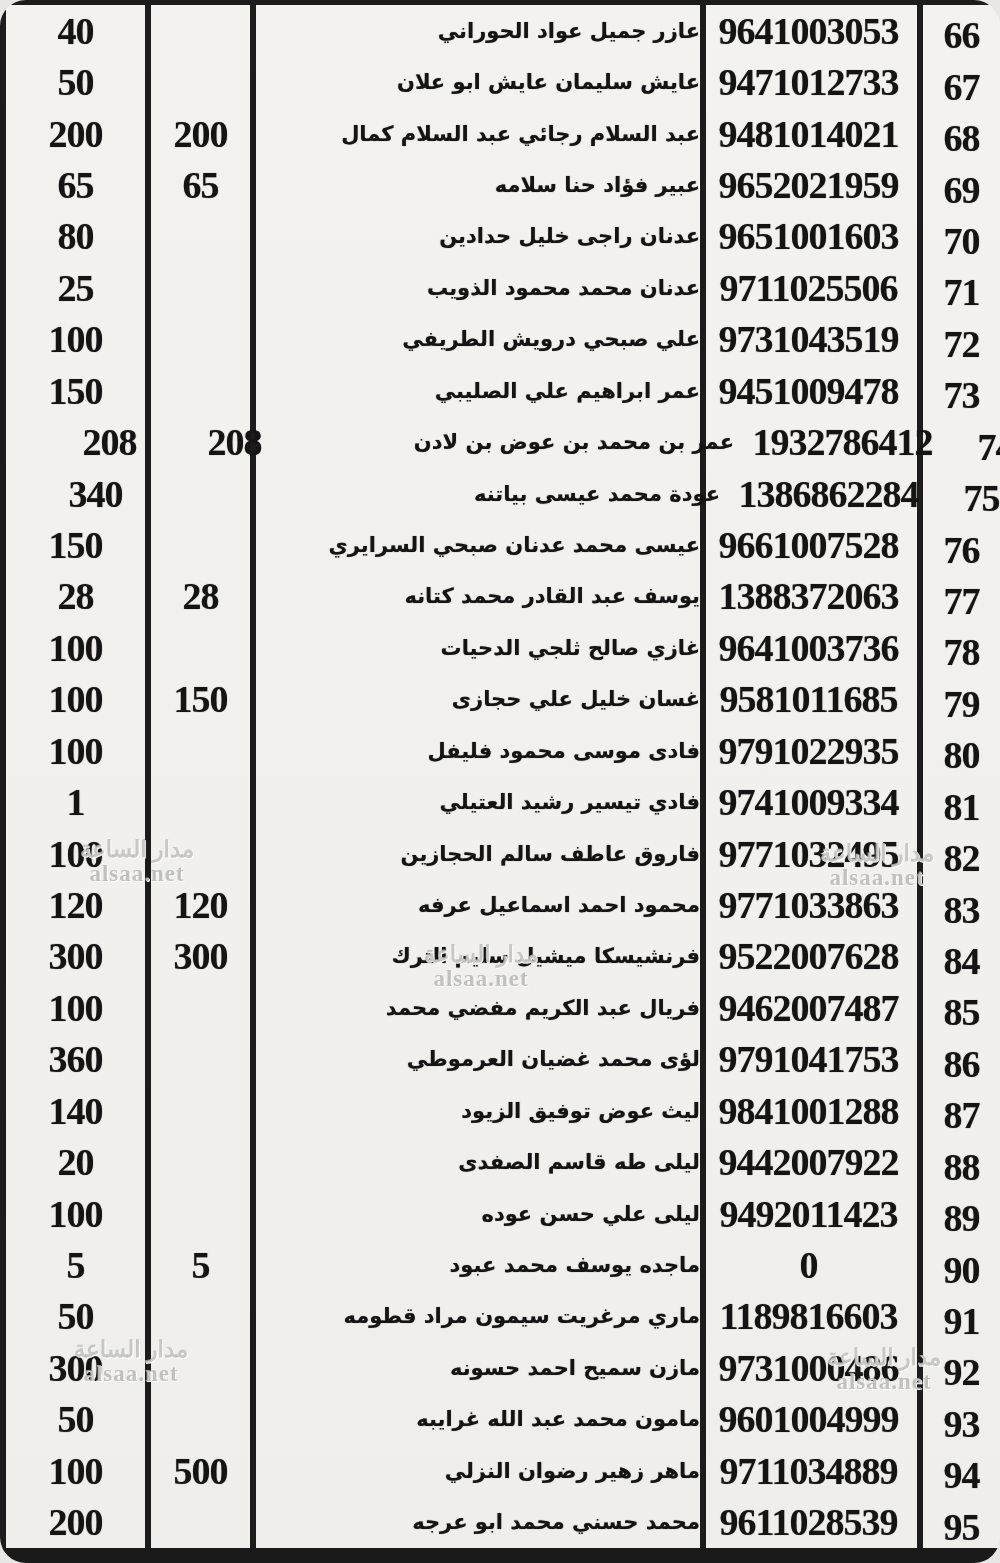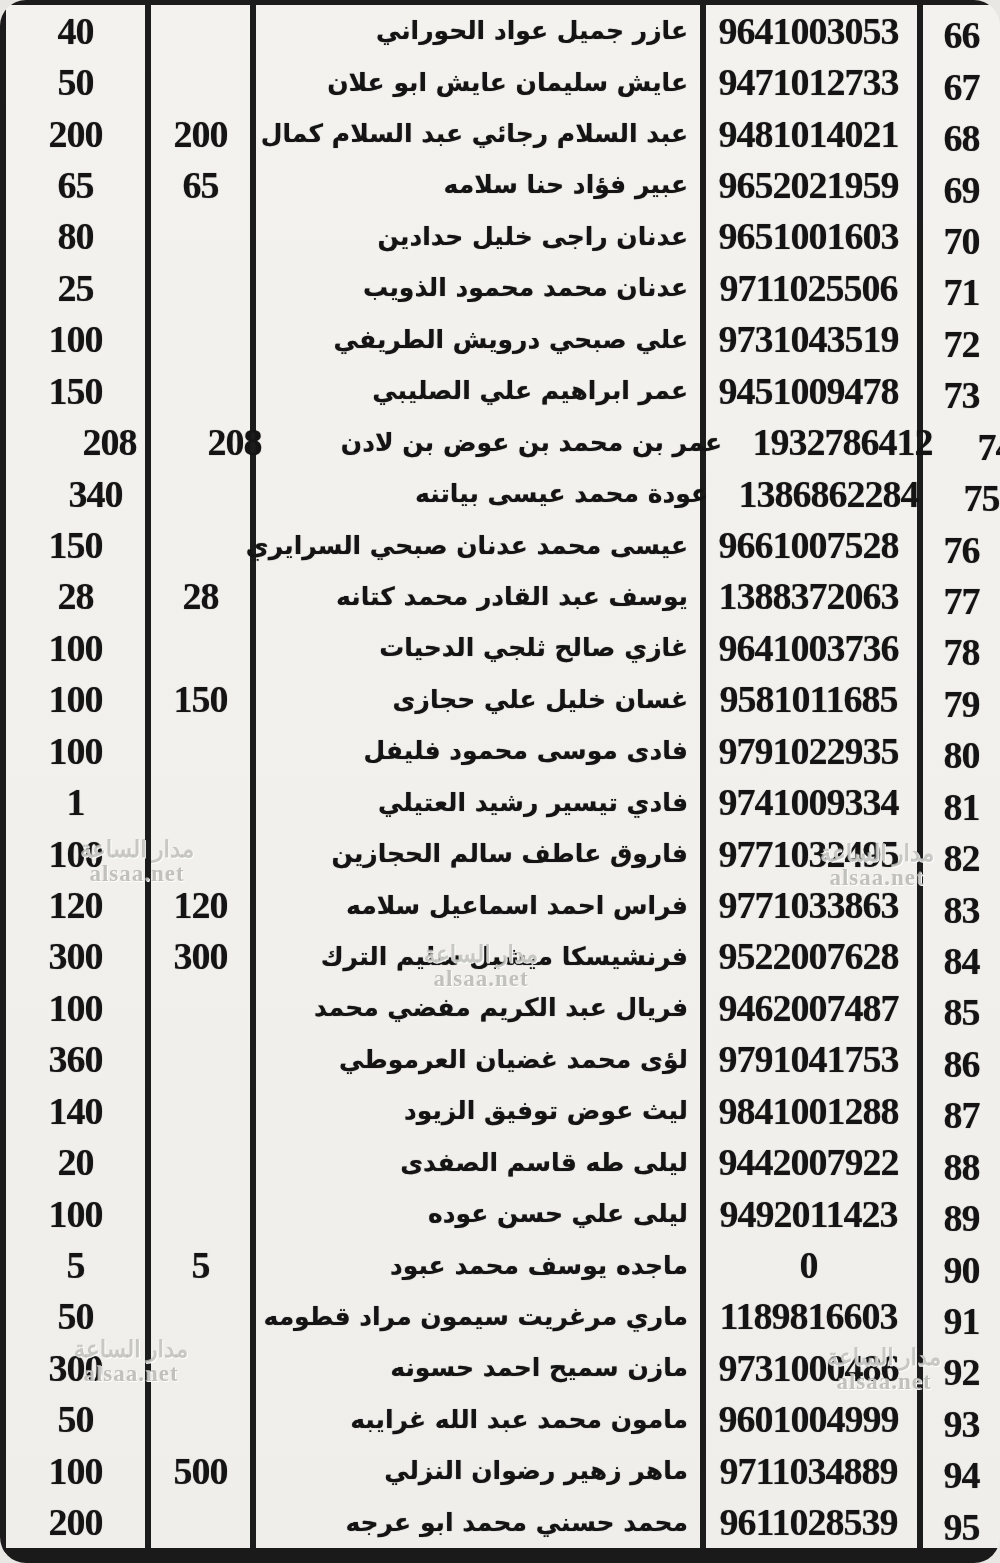--- a/index.html
+++ b/index.html
@@ -30,24 +30,24 @@
     display:flex;align-items:center;justify-content:center;
     text-shadow:0 0 1px rgba(25,25,25,.55);
   }
   .numfont{
     font-family:"Liberation Serif",serif;font-weight:bold;
     font-size:38px;letter-spacing:-1px;
   }
   .c-a1{left:6px;width:139px;}
   .c-a2{left:151px;width:99px;}
   .c-name{
-    left:252px;width:440px;
+    left:264px;width:440px;
     direction:rtl;justify-content:flex-start;
     font-family:"DejaVu Sans",sans-serif;font-weight:bold;
-    font-size:25px;white-space:nowrap;
+    font-size:21px;white-space:nowrap;
     padding-right:4px;box-sizing:border-box;
   }
   .c-id{left:700px;width:217px;text-align:right;}
   .c-num{left:923px;width:77px;padding-top:9px;box-sizing:border-box;}
   
   .wm{
     position:absolute;transform:translate(-50%,-50%);
     text-align:center;pointer-events:none;line-height:1.05;
   }
   .wm .ar{
@@ -188,21 +188,21 @@
     <div class="row" style="top: 827.88px; height: 51.43px;">
     <div class="cell c-a1 numfont">100</div>
     <div class="cell c-a2 numfont"></div>
     <div class="cell c-name">فاروق عاطف سالم الحجازين</div>
     <div class="cell c-id numfont">9771032495</div>
     <div class="cell c-num numfont">82</div>
   </div>
     <div class="row" style="top: 879.31px; height: 51.43px;">
     <div class="cell c-a1 numfont">120</div>
     <div class="cell c-a2 numfont">120</div>
-    <div class="cell c-name">فراس احمد اسماعيل سلامه</div>
+    <div class="cell c-name">محمود احمد اسماعيل عرفه</div>
     <div class="cell c-id numfont">9771033863</div>
     <div class="cell c-num numfont">83</div>
   </div>
     <div class="row" style="top: 930.74px; height: 51.43px;">
     <div class="cell c-a1 numfont">300</div>
     <div class="cell c-a2 numfont">300</div>
     <div class="cell c-name">فرنشيسكا ميشيل سليم الترك</div>
     <div class="cell c-id numfont">9522007628</div>
     <div class="cell c-num numfont">84</div>
   </div>

